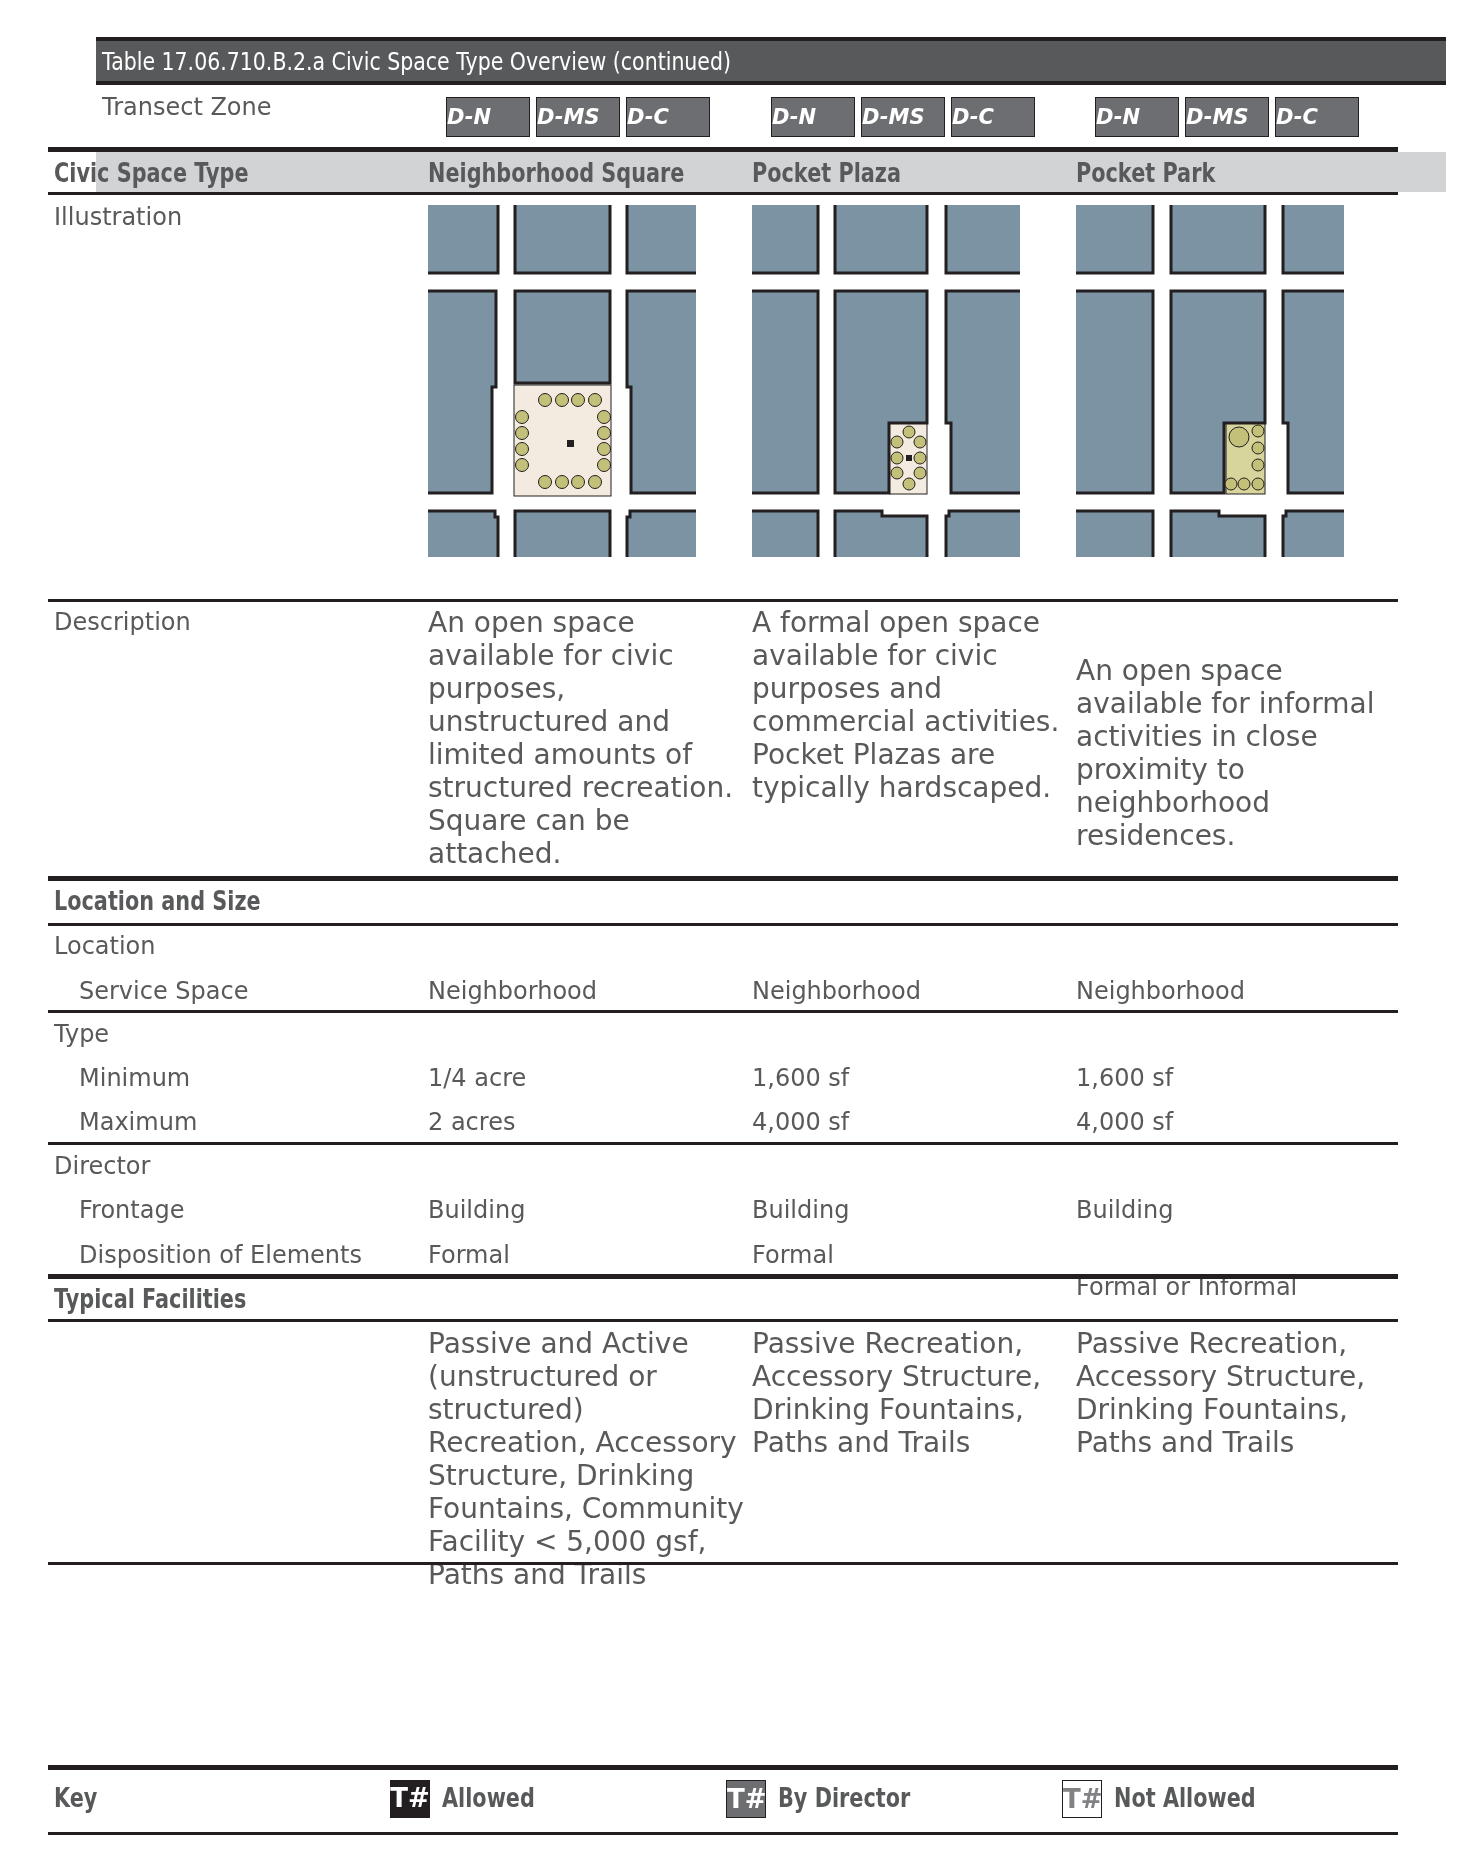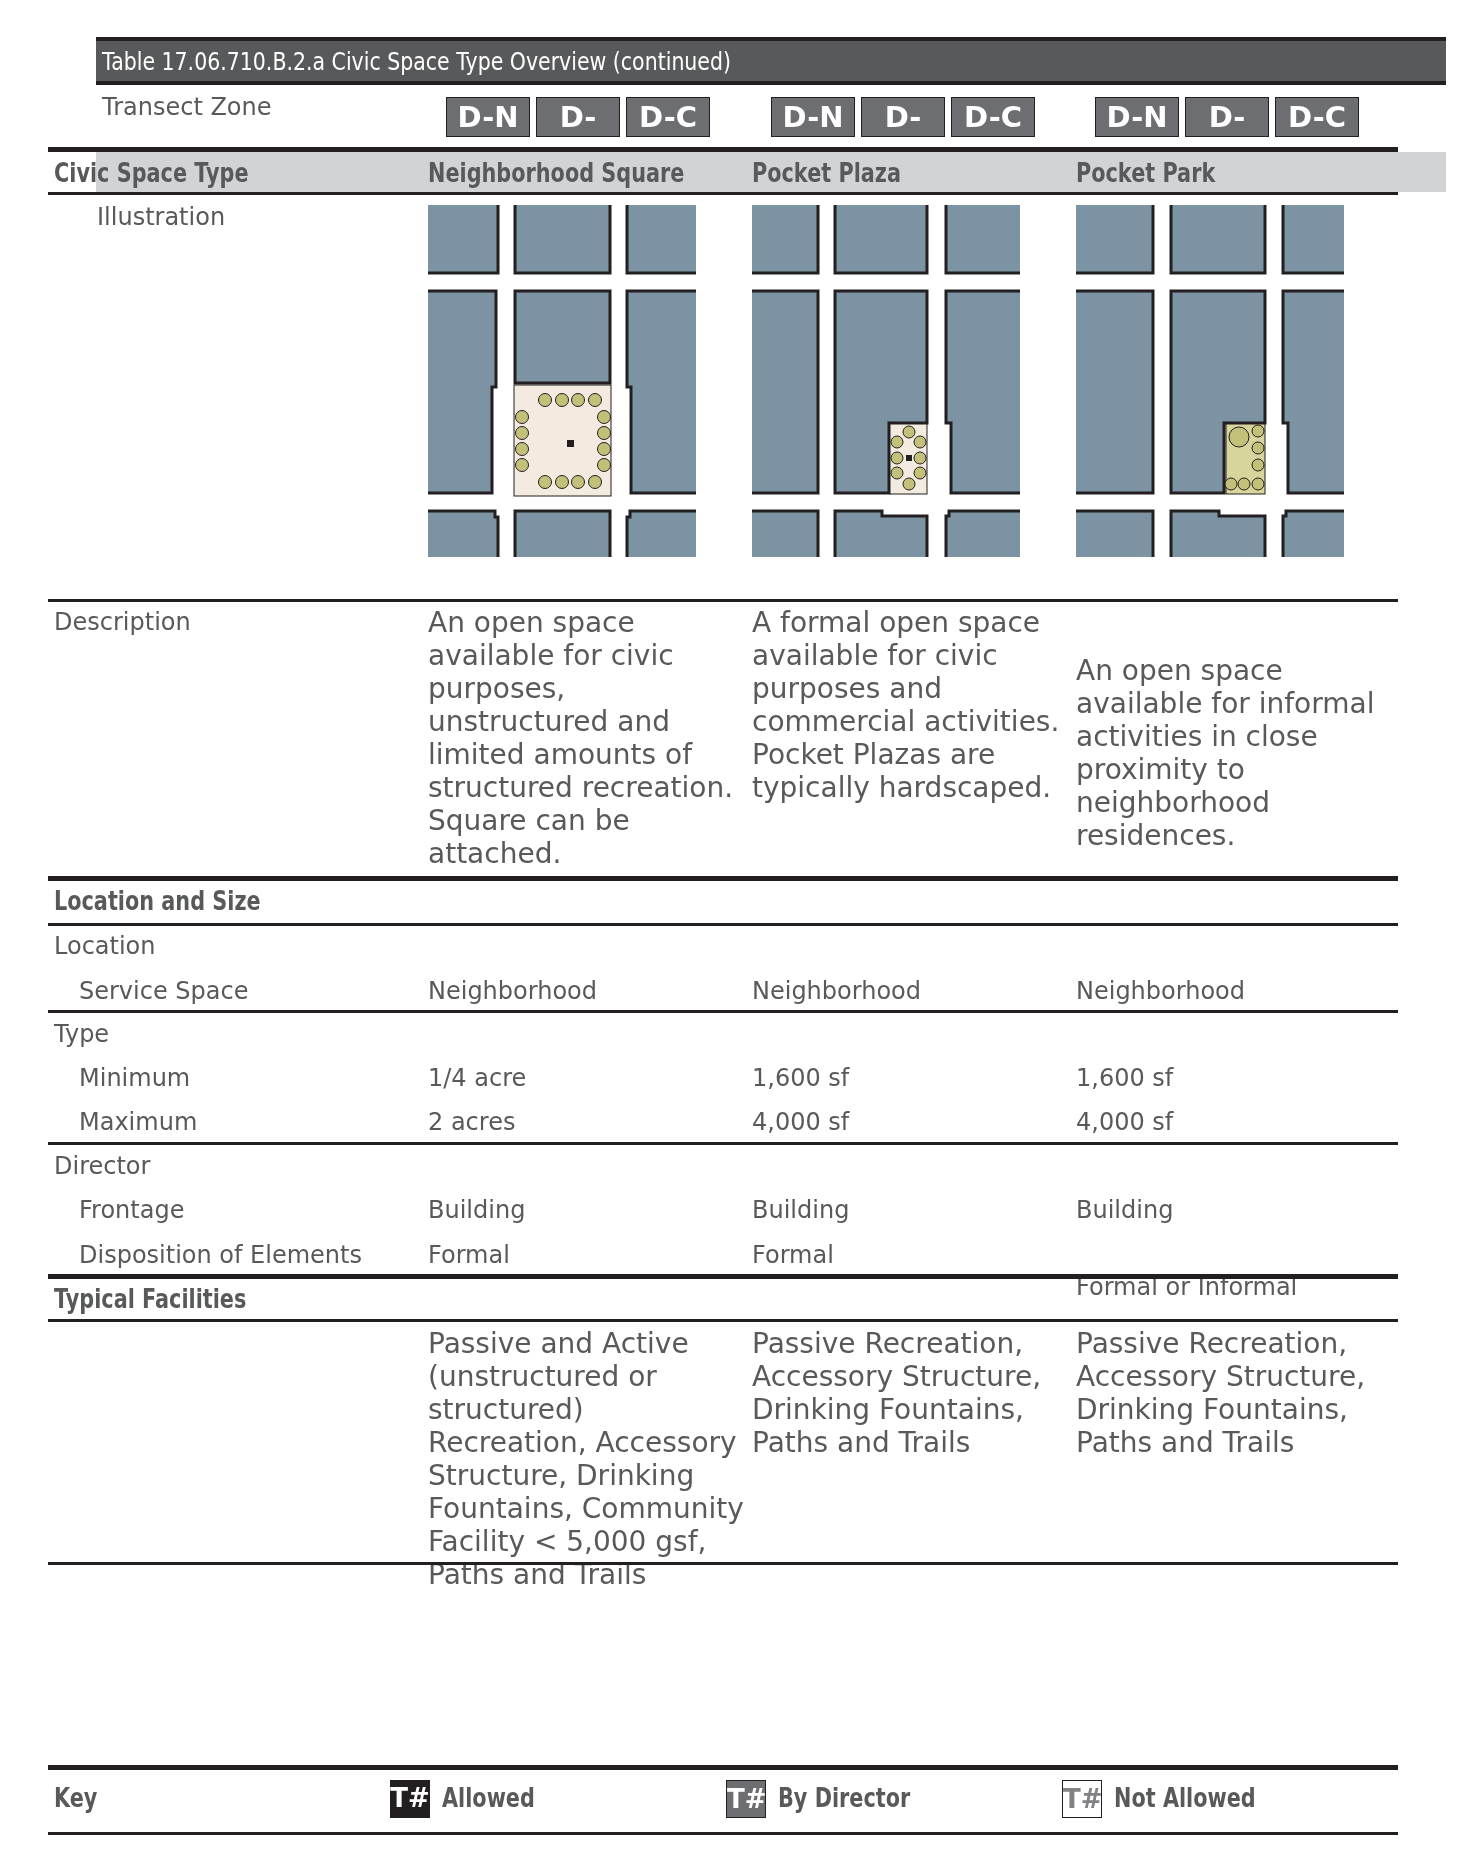--- a/index.html
+++ b/index.html
@@ -5,21 +5,21 @@
   html, body { margin:0; padding:0; background:#ffffff; }
   body { width:1460px; height:1850px; position:relative; overflow:hidden;
          font-family:"DejaVu Sans", sans-serif; color:#58595b; }
   .abs { position:absolute;margin-left:48px; }
   .titlebar { left:48px; top:37px; width:1350px; height:48px; background:#58595b;
               border-top:4px solid #231f20; border-bottom:4px solid #231f20; box-sizing:border-box; }
   .titlebar span { position:absolute; left:6px; top:6px; color:#ffffff; font-size:25px;
                    display:inline-block; transform:scaleX(0.82); transform-origin:left center; white-space:nowrap; }
   .zone-label { left:54px; top:93px; font-size:24px; font-weight:normal; color:#58595b; }
   .badge { position:absolute; top:97px; height:40px; background:#6d6e71; border:1.5px solid #231f20; box-sizing:border-box;
-           color:#ffffff; font-weight:bold; font-size:29px; text-align:center; line-height:38px; }
+           color:#ffffff; font-weight:bold; font-size:21px; text-align:left; line-height:38px;font-style:italic; }
   .rule-thick { position:absolute; left:48px; width:1350px; height:5px; background:#231f20; }
   .rule-thin { position:absolute; left:48px; width:1350px; height:3px; background:#231f20; }
   .hdr-band { left:48px; top:152px; width:1350px; height:40px; background:#d1d3d4; }
   .hdr-text { position:absolute; top:158px; font-size:26px; white-space:nowrap; color:#58595b;
               font-weight:bold; transform:scaleX(0.8); transform-origin:left center; }
   .sec-text { position:absolute; font-size:26px; white-space:nowrap; color:#58595b;
               font-weight:bold; transform:scaleX(0.8); transform-origin:left center; }
   .lbl { position:absolute; font-size:24px; color:#58595b; white-space:nowrap; }
   .cell { position:absolute; font-size:28px; color:#58595b; line-height:33px; width:320px; }
   .illus { position:absolute; top:205px; width:268px; height:352px; }
@@ -53,21 +53,21 @@
 </div>
 
 <div class="rule-thick" style="top:147px;"></div>
 <div class="abs hdr-band"></div>
 <div class="rule-thin" style="top:192px;"></div>
 <div class="hdr-text" style="left:54px;">Civic Space Type</div>
 <div class="hdr-text" style="left:428px;">Neighborhood Square</div>
 <div class="hdr-text" style="left:752px;">Pocket Plaza</div>
 <div class="hdr-text" style="left:1076px;">Pocket Park</div>
 
-<div class="lbl" style="left:54px;top:203px;margin-left:43px;">Illustration</div>
+<div class="lbl" style="left:54px;top:203px;">Illustration</div>
 
 <svg class="illus" style="left:428px;" viewBox="0 0 268 352">
   <g stroke="#231f20" stroke-width="3" fill="#7b93a3">
     <rect x="-2" y="-2" width="72" height="70"></rect>
     <rect x="87" y="-2" width="95" height="70"></rect>
     <rect x="199" y="-2" width="75" height="70"></rect>
     <path d="M-2 86 H68 V182 H64 V288 H-2 Z"></path>
     <rect x="87" y="86" width="95" height="92"></rect>
     <path d="M274 86 H199 V182 H203 V288 H274 Z"></path>
     <path d="M-2 306 H67 V312 H70 V360 H-2 Z"></path>

